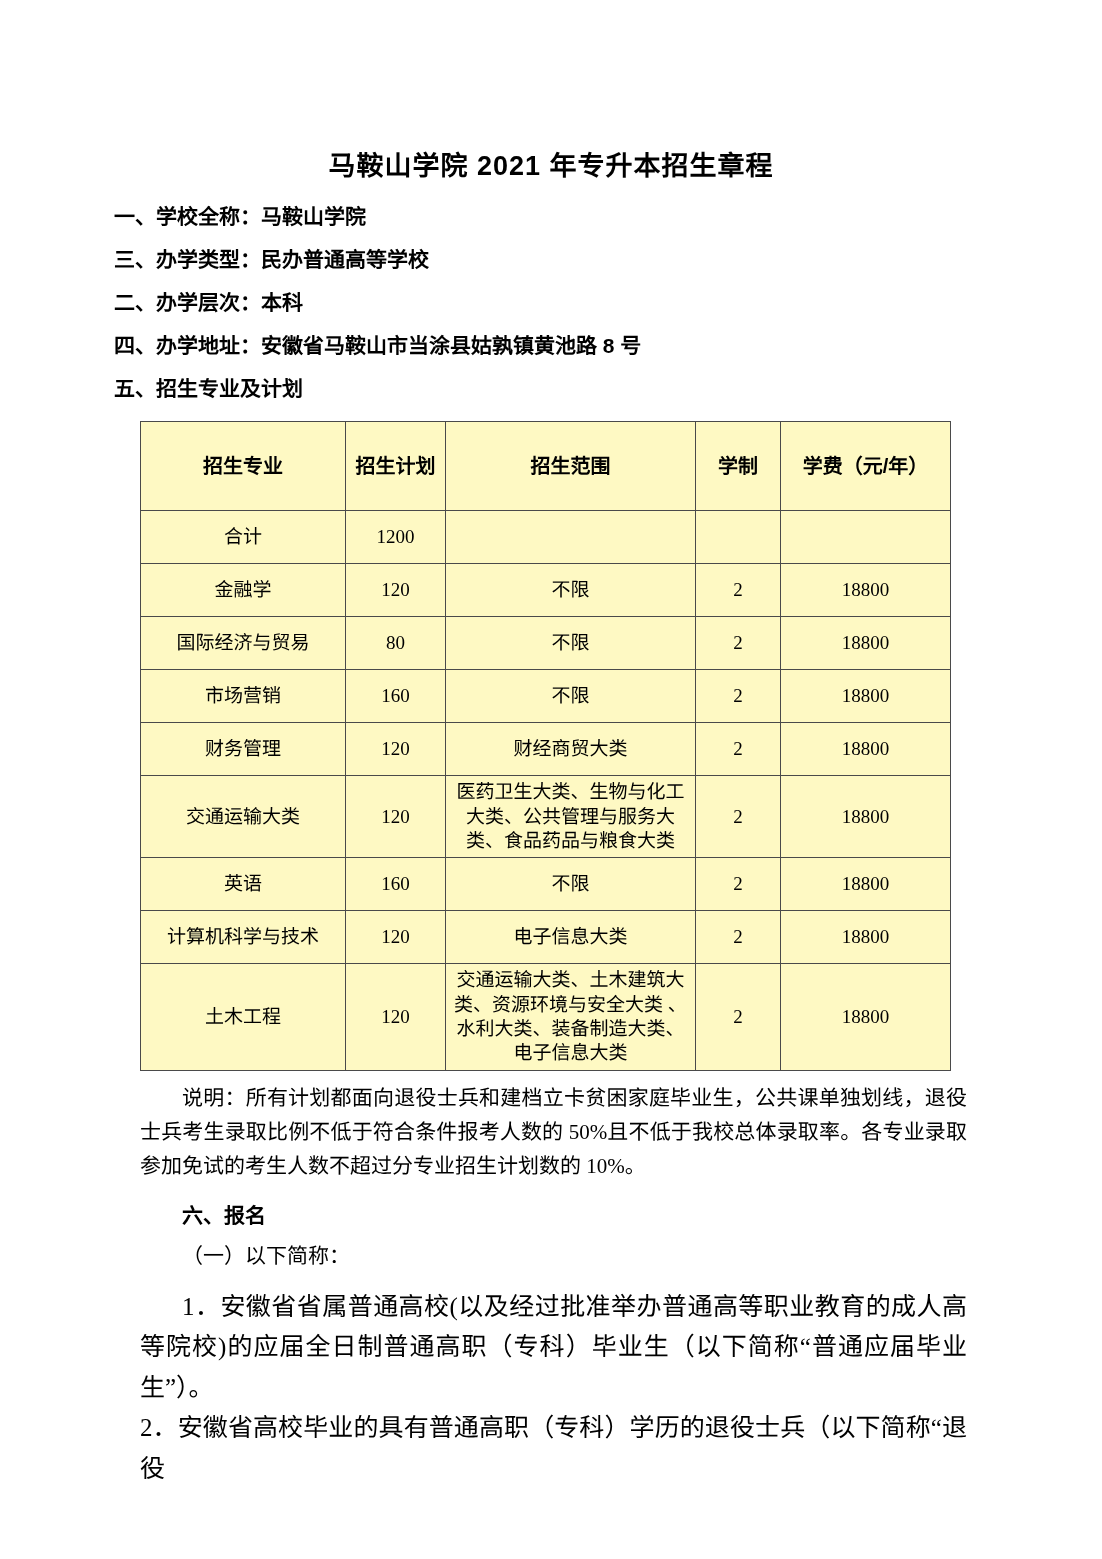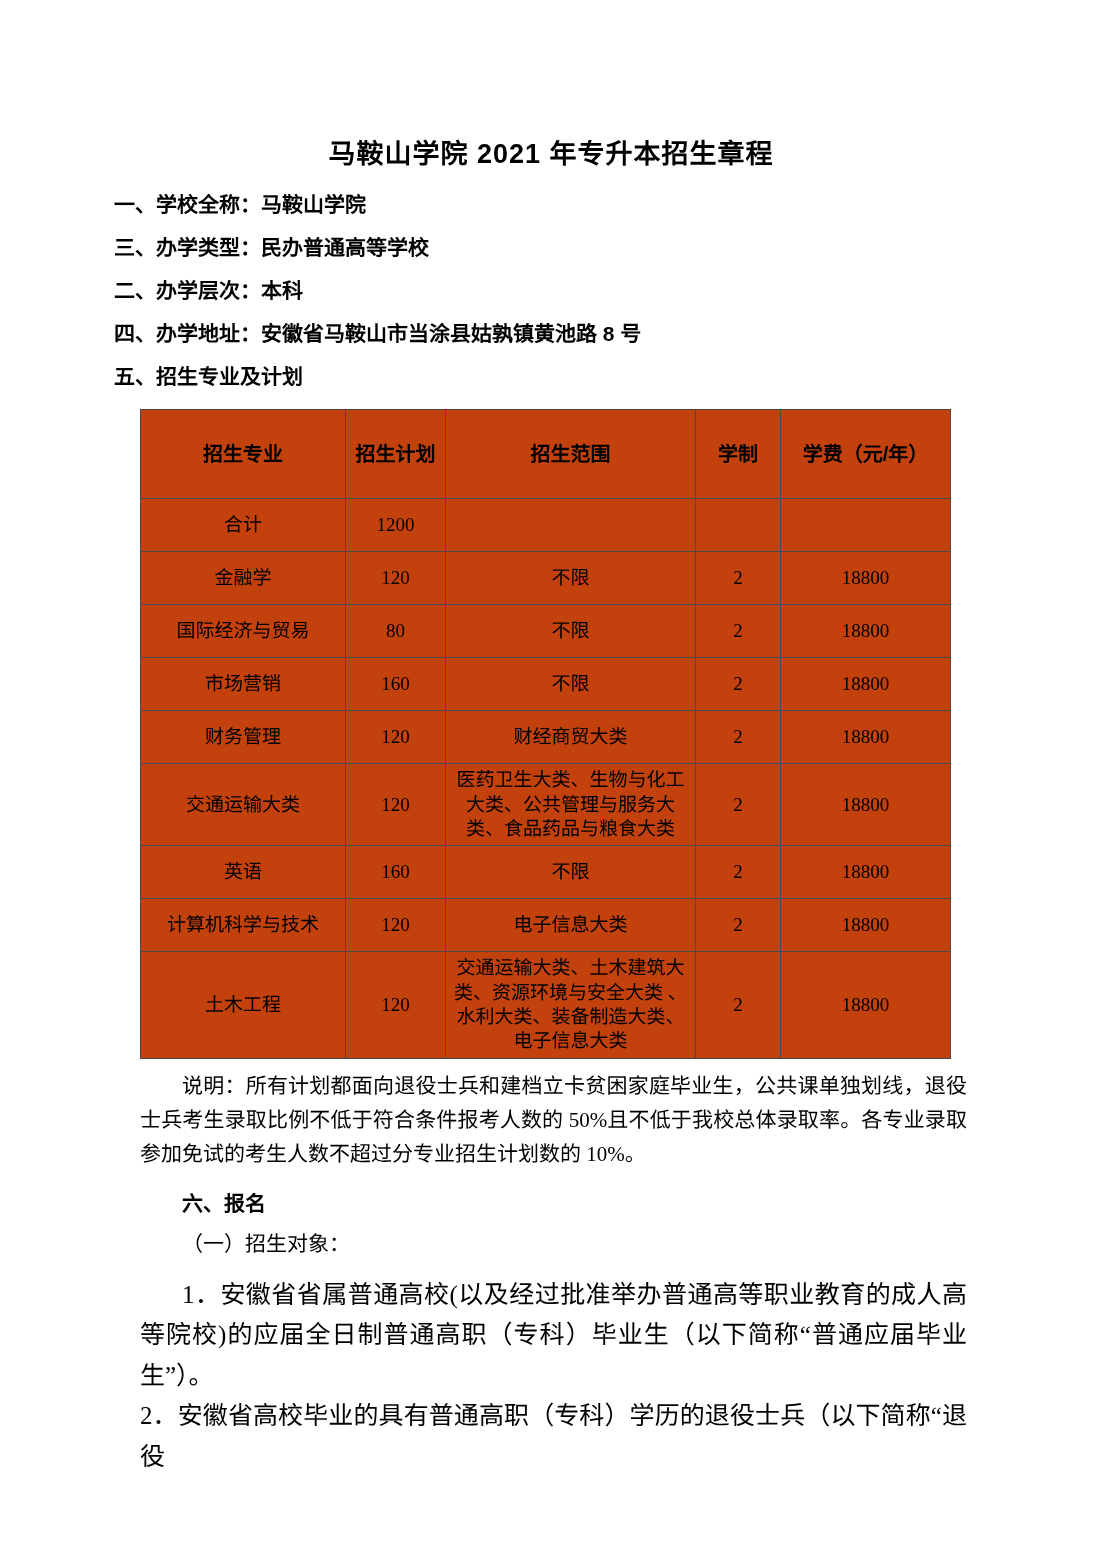--- a/index.html
+++ b/index.html
@@ -24,21 +24,21 @@
     overflow: hidden;
   }
 
   
   .doc-title {
     text-align: center;
     font-family: "Liberation Sans", "DejaVu Sans", sans-serif;
     font-weight: bold;
     font-size: 27px;
     letter-spacing: 1px;
-    margin: 0;
+    margin: 12px;
     padding-top: 136px;
     padding-bottom: 0;
     line-height: 1.35;
   }
 
   
   .headings {
     margin-top: 22px;
     padding-left: 114px;
     padding-right: 60px;
@@ -55,21 +55,21 @@
   
   .table-wrap {
     margin-top: 4px;
     padding-left: 140px;
     padding-right: 137px;
   }
   table.plan {
     border-collapse: collapse;
     width: 751px;
     table-layout: fixed;
-    background: #c2410c;
+    background: #fef9c3;
   }
   table.plan td, table.plan th {
     border: 1px solid #4a4a4a;
     padding: 0;
     vertical-align: middle;
     font-size: 19px;
     line-height: 1.28;
   }
   table.plan th {
     font-family: "Liberation Sans", "DejaVu Sans", sans-serif;
@@ -249,20 +249,20 @@
 
       </tbody>
     </table>
   </div>
 
   <div class="body-text">
     <p class="para">说明：所有计划都面向退役士兵和建档立卡贫困家庭毕业生，公共课单独划线，退役士兵考生录取比例不低于符合条件报考人数的 50%且不低于我校总体录取率。各专业录取参加免试的考生人数不超过分专业招生计划数的 10%。</p>
 
     <p class="section-head">六、报名</p>
 
-    <p class="sub-head">（一）招生对象：</p>
+    <p class="sub-head">（一）以下简称：</p>
 
     <p class="item">1．安徽省省属普通高校(以及经过批准举办普通高等职业教育的成人高等院校)的应届全日制普通高职（专科）毕业生（以下简称“普通应届毕业生”）。</p>
 
     <p class="item no-indent">2．安徽省高校毕业的具有普通高职（专科）学历的退役士兵（以下简称“退役</p>
   </div>
 
 </div>
 
 </body></html>

